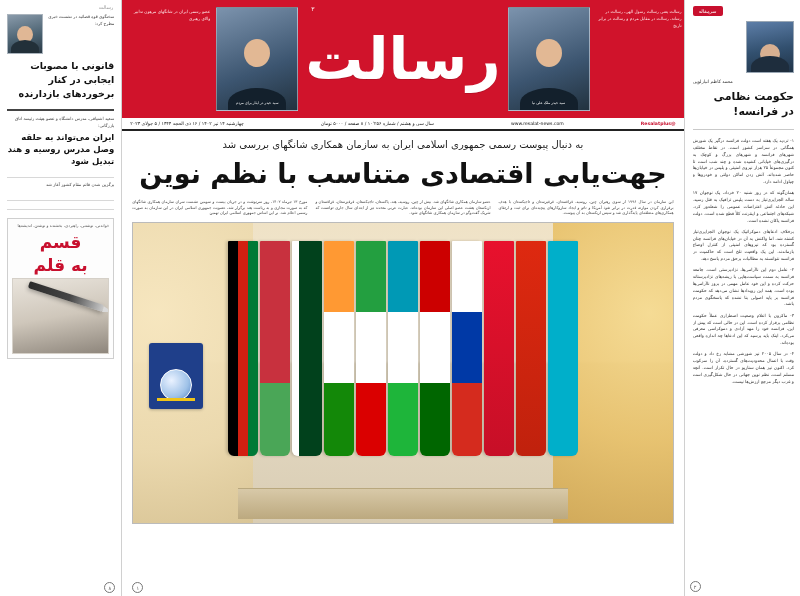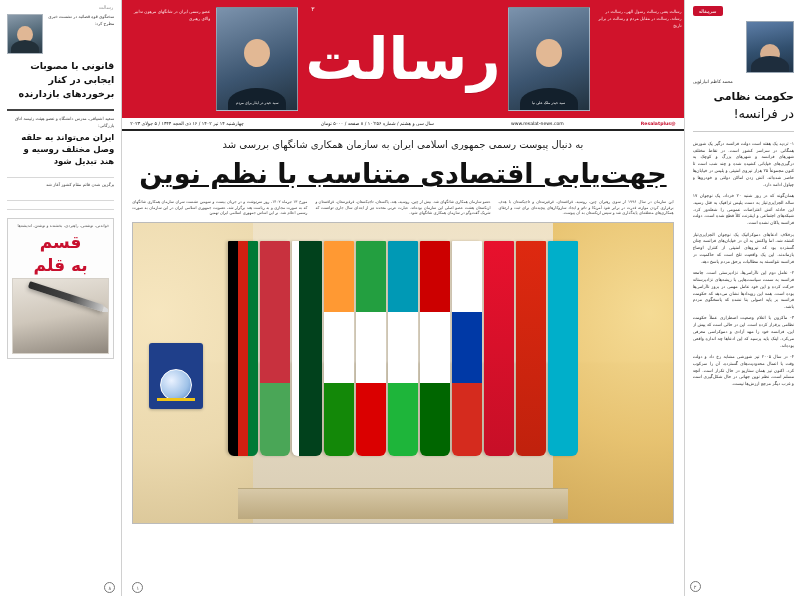--- a/index.html
+++ b/index.html
@@ -51,21 +51,21 @@
   .portrait::before{
     content:"";position:absolute;left:50%;bottom:-6px;
     width:38px;height:22px;border-radius:50% 50% 0 0;
     background:#1e2d3d;transform:translateX(-50%);z-index:2;
   }
   .byline{font-size:4.6px;color:#333;text-align:left;margin:2px 0 4px;}
   .col-head{
     font-size:11px;font-weight:bold;color:#111;
     text-align:right;line-height:1.35;margin:2px 0 5px;
   }
-  .col-head small{display:block;font-size:13px;font-weight:normal;}
+  .col-head small{display:block;font-size:11px;font-weight:bold;}
   .left-body{flex:1;overflow:hidden;}
   .page-num-left{
     position:absolute;left:5px;bottom:4px;
     width:9px;height:9px;border:1px solid #777;border-radius:50%;
     font-size:5px;color:#555;display:flex;align-items:center;justify-content:center;
   }
 
   
   .center-col{
     flex:1;
@@ -132,21 +132,20 @@
   .infobar .site{color:#c8102e;font-weight:bold;}
   .lead{
     text-align:center;font-size:10px;color:#222;
     padding:6px 10px 2px;line-height:1.6;
   }
   .headline{
     text-align:center;
     font-size:27px;font-weight:bold;color:#111;
     padding:2px 8px 8px;line-height:1.25;
     letter-spacing:-.5px;
-    text-decoration:underline;
   }
   .three-cols{
     display:flex;flex-direction:row;gap:8px;
     padding:0 10px 6px;
   }
   .three-cols .c{flex:1;}
   .photo-frame{
     margin:0 10px 8px;
     height:300px;
     border:1px solid #bbb;
@@ -386,21 +385,21 @@
     <div class="r-logo">رسالت</div>
     <div class="r-top" style="margin-top:8px;">
       <div class="r-kicker">سخنگوی قوه قضائیه در نشست خبری مطرح کرد:</div>
       <div class="r-portrait"></div>
     </div>
     <div class="r-head">قانونی با مصوبات ایجابی در کنار برخوردهای بازدارنده</div>
     <div class="rule-dark"></div>
 
     <div class="r-item">
       <div class="r-over">سعید اشتیاقی، مدرس دانشگاه و عضو هیئت رئیسه اتاق بازرگانی:</div>
-      <div class="r-title">ایران می‌تواند به حلقه وصل مختلف روسیه و هند تبدیل شود</div>
+      <div class="r-title">ایران می‌تواند به حلقه وصل مدرس روسیه و هند تبدیل شود</div>
     </div>
     <div class="sep"></div>
 
     <div class="r-item">
       <div class="r-over">برگزین شدن قائم مقام کشور آغاز شد</div>
     </div>
     <div class="sep"></div>
 
     <div class="sep"></div>
 

